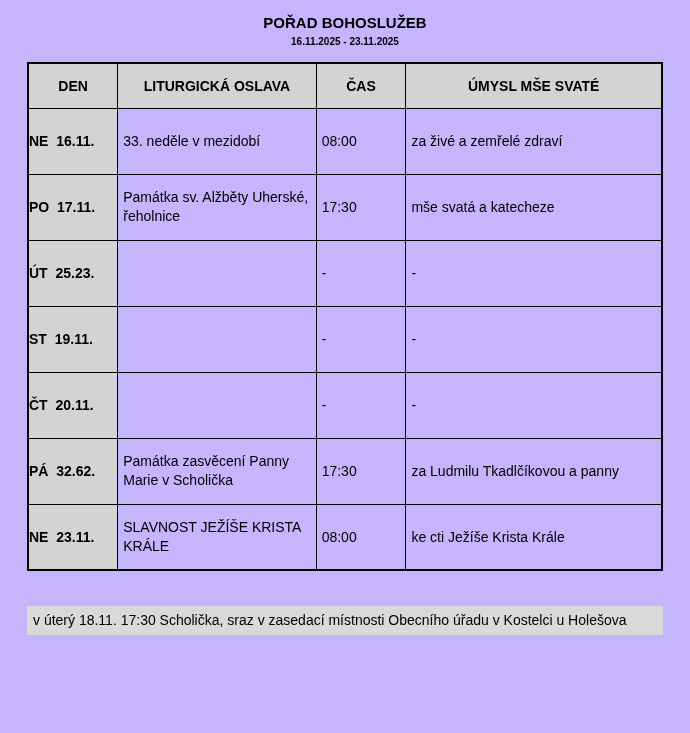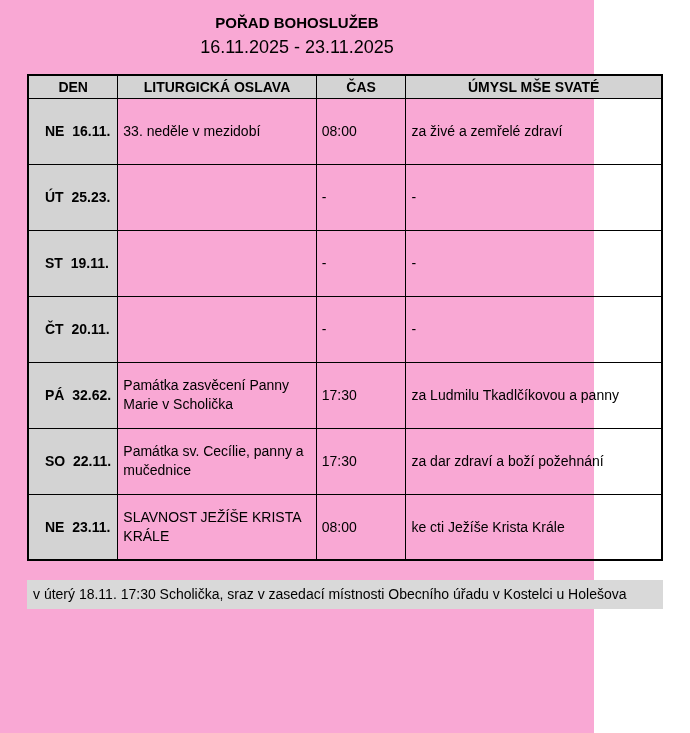--- a/index.html
+++ b/index.html
@@ -4,77 +4,77 @@
 <style>
   * { box-sizing: border-box; }
   html, body {
     margin: 0;
     padding: 0;
     background: #ffffff;
     font-family: "Liberation Sans", sans-serif;
     color: #000000;
   }
   .page {
-    width: 594px;
+    width: 690px;
     height: 733px;
     padding: 8px 27px 0 27px;
-    background: #f9a8d4;
+    background: #c4b5fd;
   }
   .doc-header { text-align: center; margin-top: 4px; }
   .doc-title {
     font-size: 15px;
     font-weight: bold;
     line-height: 1.45;
   }
   .doc-subtitle {
     font-size: 15px;
     font-weight: bold;
     line-height: 1.45;
   }
   .doc-daterange {
-    font-size: 18px;
-    font-weight: normal;
+    font-size: 10px;
+    font-weight: bold;
     line-height: 1.5;
   }
   table.schedule {
     border-collapse: collapse;
     width: 636px;
     margin-top: 13px;
     border: 2px solid #000000;
   }
   table.schedule th {
     border: 1px solid #000000;
     background: #d3d3d3;
     font-size: 14px;
     font-weight: bold;
-    padding: 3px 2px;
+    padding: 14px 2px;
     text-align: center;
   }
   table.schedule td {
     border: 1px solid #000000;
     font-size: 14px;
     text-align: left;
     vertical-align: middle;
     padding: 4px 5px;
     line-height: 1.35;
   }
   table.schedule td.day-cell {
     background: #d3d3d3;
     font-weight: bold;
     text-align: left;
-    padding-left: 16px;
+    padding-left: 0;
     white-space: pre-wrap;
   }
   tr.data-row { height: 66px; }
   .col-den { width: 90px; }
   .col-lit { width: 199px; }
   .col-cas { width: 90px; }
   .col-umysl { width: 257px; }
   .footer-note {
-    margin-top: 19px;
+    margin-top: 35px;
     width: 636px;
     background: #d9d9d9;
     font-size: 14px;
     line-height: 1.45;
     padding: 4px 6px;
   }
 </style>
 </head>
 <body>
 
@@ -101,20 +101,26 @@
       </tr>
     </thead>
     <tbody>
       <tr class="data-row">
         <td class="day-cell">NE  16.11.</td>
         <td>33. neděle v mezidobí</td>
         <td>08:00</td>
         <td>za živé a zemřelé zdraví</td>
       </tr>
       <tr class="data-row">
+        <td class="day-cell">PO  17.11.</td>
+        <td>Památka sv. Alžběty Uherské, řeholnice</td>
+        <td>17:30</td>
+        <td>mše svatá a katecheze</td>
+      </tr>
+      <tr class="data-row">
         <td class="day-cell">ÚT  25.23.</td>
         <td></td>
         <td>-</td>
         <td>-</td>
       </tr>
       <tr class="data-row">
         <td class="day-cell">ST  19.11.</td>
         <td></td>
         <td>-</td>
         <td>-</td>
@@ -125,26 +131,20 @@
         <td>-</td>
         <td>-</td>
       </tr>
       <tr class="data-row">
         <td class="day-cell">PÁ  32.62.</td>
         <td>Památka zasvěcení Panny Marie v Scholička</td>
         <td>17:30</td>
         <td>za Ludmilu Tkadlčíkovou a panny</td>
       </tr>
       <tr class="data-row">
-        <td class="day-cell">SO  22.11.</td>
-        <td>Památka sv. Cecílie, panny a mučednice</td>
-        <td>17:30</td>
-        <td>za dar zdraví a boží požehnání</td>
-      </tr>
-      <tr class="data-row">
         <td class="day-cell">NE  23.11.</td>
         <td>SLAVNOST JEŽÍŠE KRISTA KRÁLE</td>
         <td>08:00</td>
         <td>ke cti Ježíše Krista Krále</td>
       </tr>
     </tbody>
   </table>
 
   <div class="footer-note">v úterý 18.11. 17:30 Scholička, sraz v zasedací místnosti Obecního úřadu v Kostelci u Holešova</div>
 

